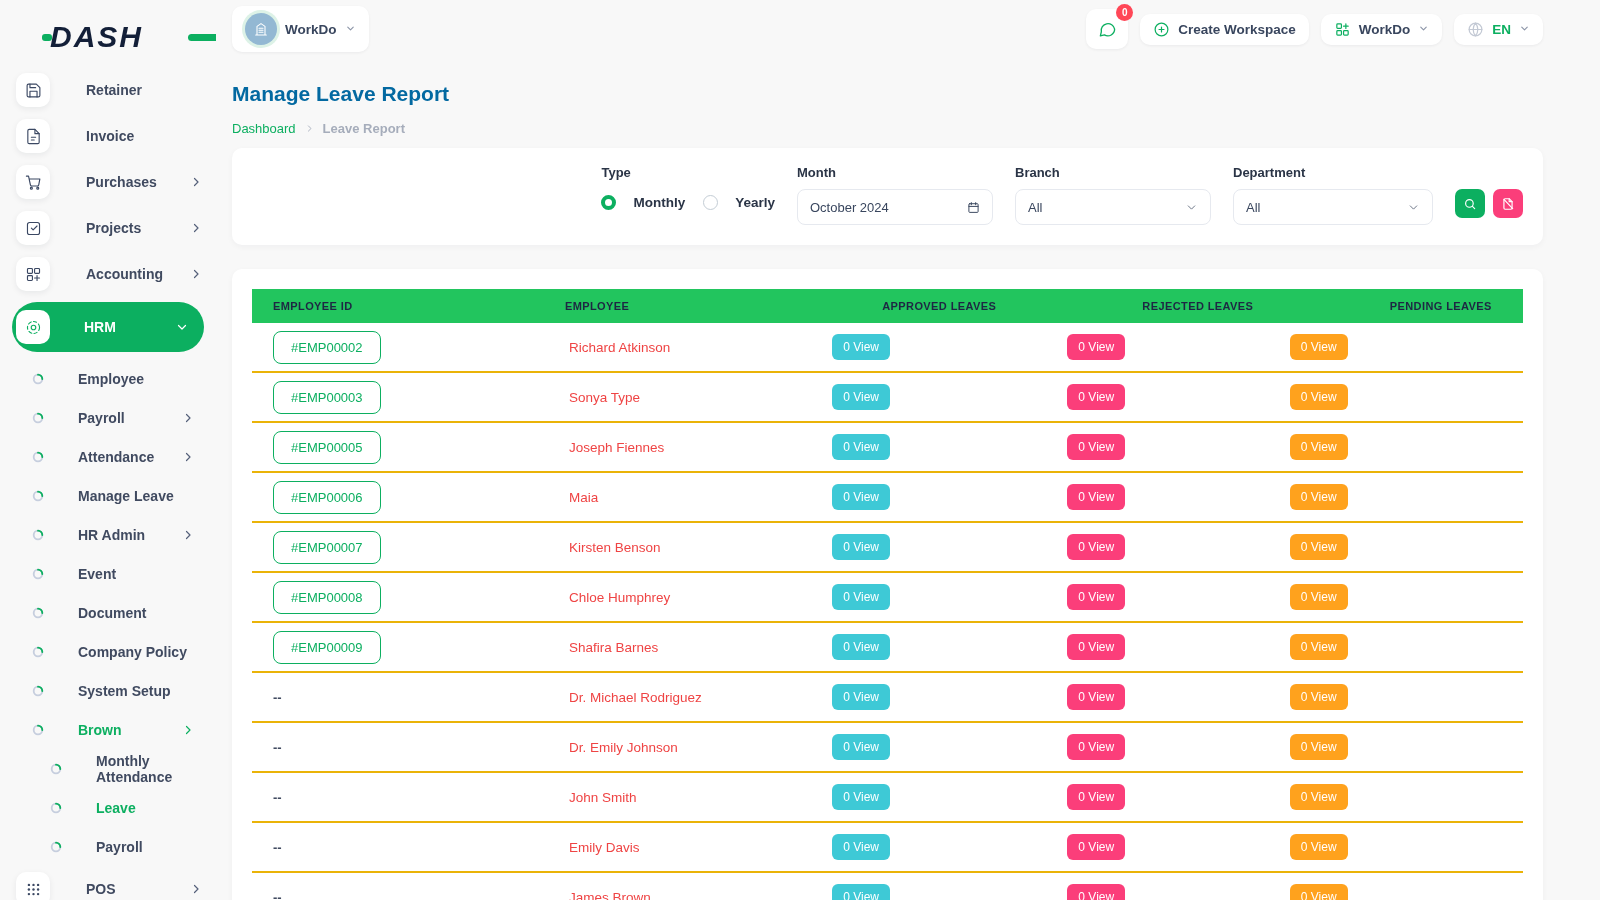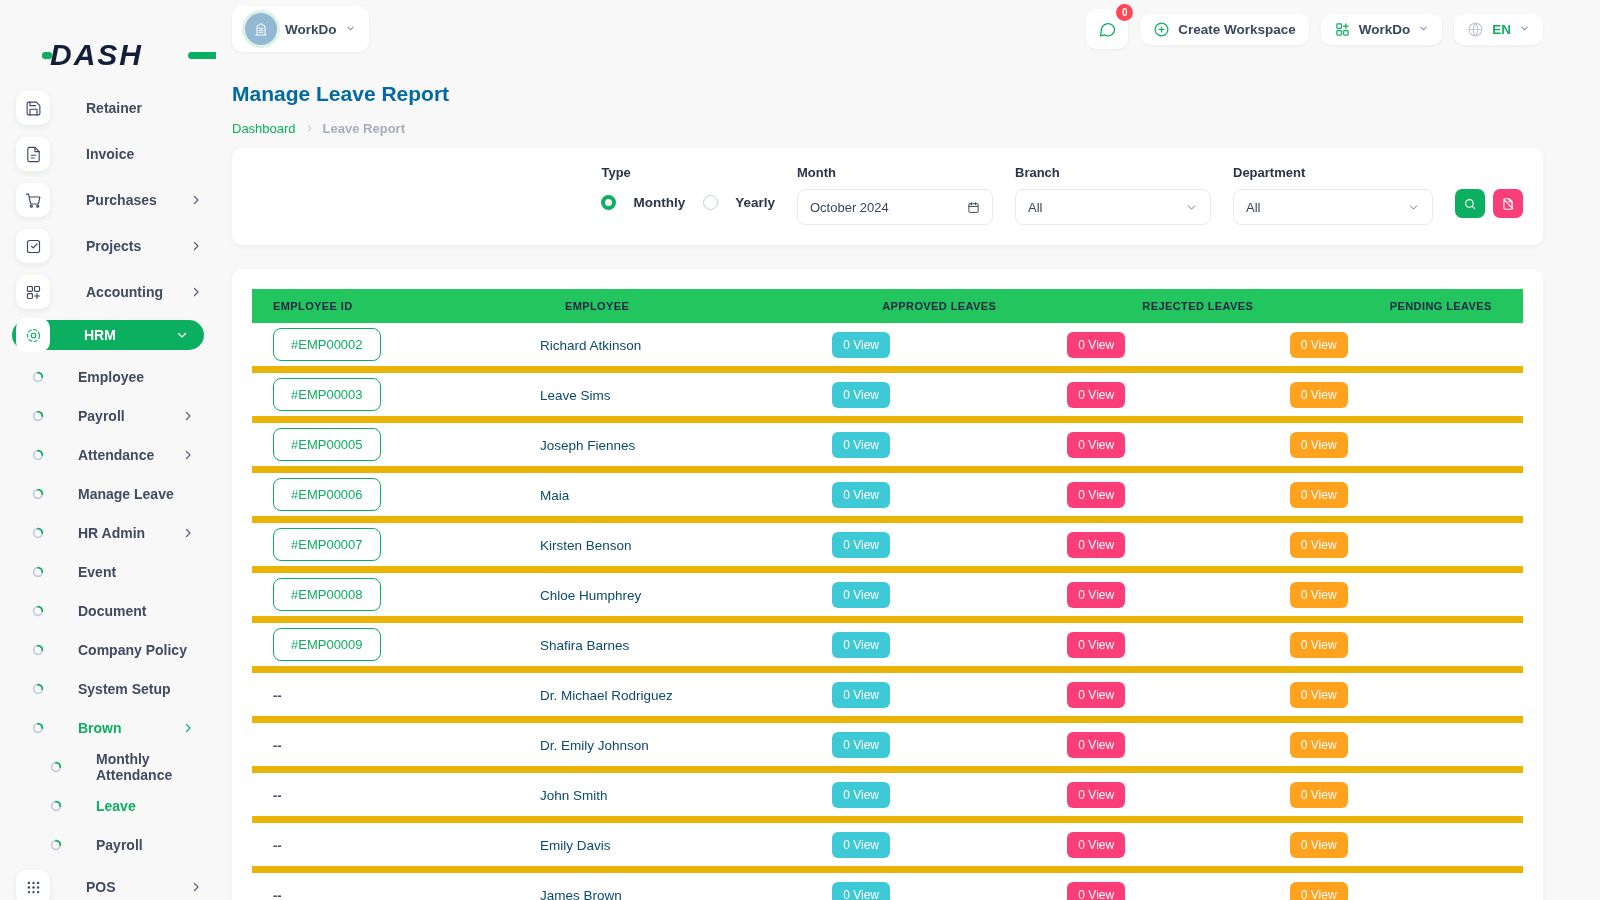--- a/index.html
+++ b/index.html
@@ -5,35 +5,35 @@
   :root{
     --green:#0CAF60; --teal:#3EC9D6; --pink:#FB3E7A; --orange:#FFA21D;
     --red:#FF4757; --avatar:#93B8D3;
     --navy:#1c2a44; --text:#404a60; --muted:#9aa3b2; --border:#e6e9ef;
   }
   *{box-sizing:border-box;margin:0;padding:0;font-family:"Liberation Sans",sans-serif;}
   html,body{width:1600px;height:900px;overflow:hidden;background:#f8f8f8;}
   .app{display:flex;width:1600px;height:900px;}
 
   
-  .sidebar{width:216px;flex:0 0 216px;height:900px;padding-top:32px;overflow:hidden;}
+  .sidebar{width:216px;flex:0 0 216px;height:900px;padding-top:14px;overflow:hidden;}
   .logo{position:relative;margin:6px 0 18px 50px;font-size:30px;font-weight:800;
         letter-spacing:2px;color:#131f38;font-style:italic;}
   .logo .dash-bar{position:absolute;right:-16px;top:14px;width:44px;height:7px;border-radius:4px;background:var(--green);}
   .logo .dash-dot{position:absolute;left:-8px;top:14px;width:10px;height:7px;border-radius:3px;background:var(--green);}
   .side-item{display:flex;align-items:center;cursor:pointer;}
   .side-item.lvl0{padding:0 14px 0 16px;height:36px;margin:0 0 10px 0;}
   .icon-box{width:34px;height:34px;background:#fff;border-radius:10px;display:flex;align-items:center;justify-content:center;
             box-shadow:0 2px 6px rgba(16,24,40,.07);margin-right:12px;flex:0 0 34px;}
   .icon-box svg{width:17px;height:17px;fill:none;stroke:#3b4863;stroke-width:1.6;stroke-linecap:round;stroke-linejoin:round;}
   .icon-box svg.fill{fill:#3b4863;stroke:none;}
   .side-label{font-size:14px;font-weight:600;color:var(--text);flex:1;margin-left:24px;}
   .chev{margin-left:auto;display:flex;}
   .chev svg{width:12px;height:12px;fill:none;stroke:#55607a;stroke-width:2.4;stroke-linecap:round;stroke-linejoin:round;}
-  .side-item.active{background:var(--green);border-radius:999px;margin:2px 12px 12px 12px;padding:0 16px 0 4px;height:30px;}
+  .side-item.active{background:var(--green);border-radius:999px;margin:2px 12px 12px 12px;padding:0 16px 0 4px;height:50px;}
   .side-item.active .icon-box{box-shadow:none;margin-right:10px;}
   .side-item.active .icon-box svg{stroke:var(--green);}
   .side-item.active .side-label{color:#fff;}
   .side-item.active .chev svg{stroke:#fff;}
   .side-item.lvl1{padding-left:32px;height:30px;margin-bottom:9px;}
   .side-item.lvl2{padding-left:50px;height:30px;margin-bottom:9px;}
   .side-item.lvl1 .side-label,.side-item.lvl2 .side-label{font-weight:600;font-size:14px;}
   .bullet{width:12px;height:12px;margin-right:10px;display:flex;flex:0 0 12px;}
   .bullet svg{width:12px;height:12px;}
   .side-item.hl .side-label{color:var(--green);}
@@ -83,26 +83,26 @@
   .sq-btn{width:30px;height:29px;border:none;border-radius:7px;display:flex;align-items:center;justify-content:center;cursor:pointer;}
   .sq-btn svg{width:14px;height:14px;stroke:#fff;stroke-width:2;fill:none;stroke-linecap:round;stroke-linejoin:round;}
   .btn-search{background:var(--green);}
   .btn-reset{background:var(--pink);}
 
   
   .table-card{margin-top:24px;background:#fff;border-radius:10px;box-shadow:0 2px 6px rgba(16,24,40,.04);padding:20px;}
   .thead,.tr{display:grid;grid-template-columns:21% 23% 18.5% 17.5% 20%;}
   .thead{background:#22c55e;height:34px;align-items:center;gap:25px;}
   .th{font-size:11px;font-weight:700;color:#1e2743;letter-spacing:.4px;padding-left:21px;text-transform:uppercase;}
-  .tr{height:50px;align-items:center;border-bottom:7px solid #eab308;}
+  .tr{height:50px;align-items:center;border-bottom:2px solid #eab308;}
   .td{padding-left:21px;}
   .emp-id{background:#fff;border:1px solid var(--green);color:var(--green);font-size:13px;font-weight:500;
           padding:8px 17px;border-radius:8px;cursor:pointer;}
   .noid{font-size:13px;color:#404a60;font-weight:600;}
-  .ename{font-size:13.5px;color:#0c4a6e;}
+  .ename{font-size:13.5px;color:#ef4444;margin-left:29px;}
   .badge{border:none;color:#fff;font-size:12px;font-weight:500;padding:6px 11px;border-radius:6px;cursor:pointer;}
   .badge.approved{background:var(--teal);}
   .badge.rejected{background:var(--pink);}
   .badge.pending{background:var(--orange);}
 </style>
 </head>
 <body>
 
 <div class="app">
 
@@ -501,21 +501,21 @@
       <div id="table-body">
           <div class="tr">
             <div class="td"><button class="emp-id">#EMP00002</button></div>
             <div class="td"><span class="ename">Richard Atkinson</span></div>
             <div class="td"><button class="badge approved">0 View</button></div>
             <div class="td"><button class="badge rejected">0 View</button></div>
             <div class="td"><button class="badge pending">0 View</button></div>
           </div>
           <div class="tr">
             <div class="td"><button class="emp-id">#EMP00003</button></div>
-            <div class="td"><span class="ename">Leave Sims</span></div>
+            <div class="td"><span class="ename">Sonya Type</span></div>
             <div class="td"><button class="badge approved">0 View</button></div>
             <div class="td"><button class="badge rejected">0 View</button></div>
             <div class="td"><button class="badge pending">0 View</button></div>
           </div>
           <div class="tr">
             <div class="td"><button class="emp-id">#EMP00005</button></div>
             <div class="td"><span class="ename">Joseph Fiennes</span></div>
             <div class="td"><button class="badge approved">0 View</button></div>
             <div class="td"><button class="badge rejected">0 View</button></div>
             <div class="td"><button class="badge pending">0 View</button></div>

